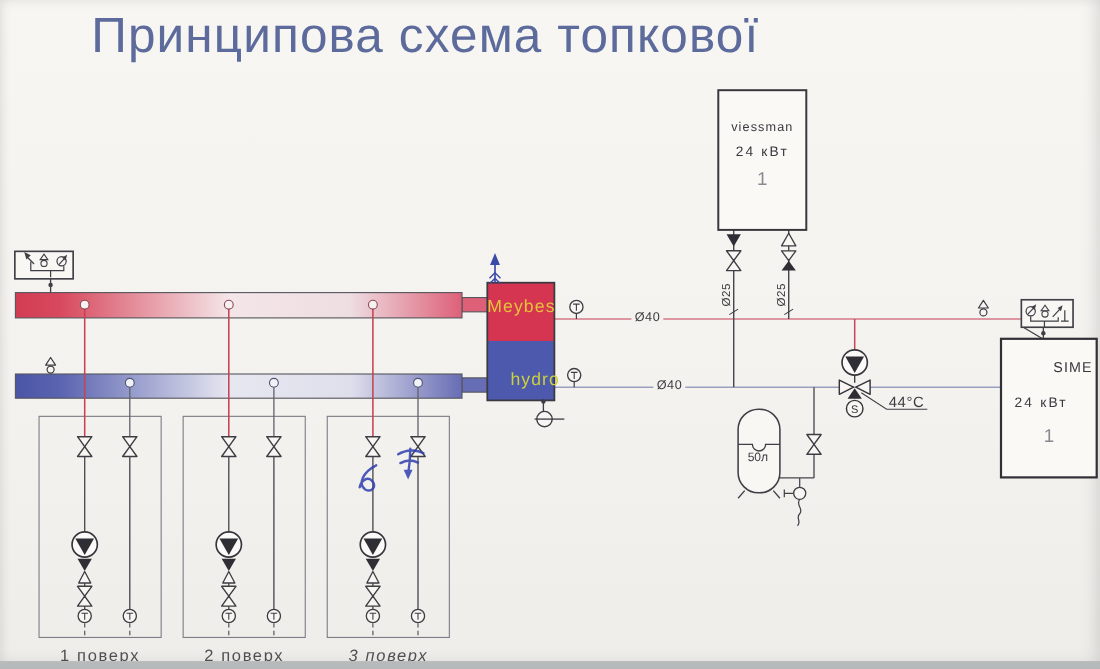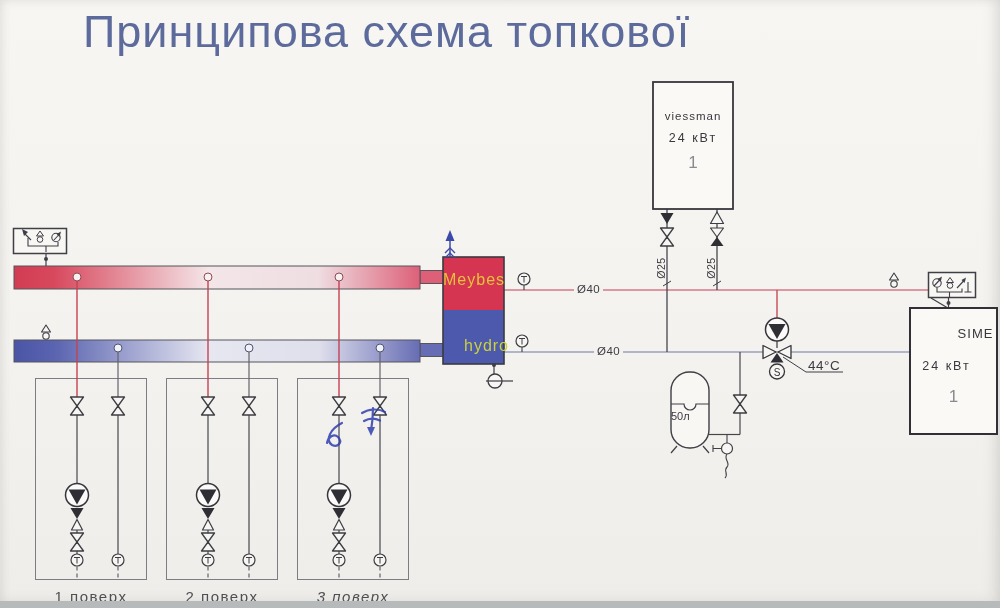--- a/index.html
+++ b/index.html
@@ -17,21 +17,21 @@
   .boxlbl{text-align:center;}
   .brand{font-size:11.5px;letter-spacing:1px;color:#38383e;}
   .power{font-size:12.5px;letter-spacing:2px;color:#38383e;}
   .count{font-size:17px;color:#8a8a90;}
   .meybes{font-size:16px;letter-spacing:1px;color:#e4c23c;text-align:center;width:61px;}
   .hydro{font-size:16px;letter-spacing:1px;color:#ccd13c;text-align:center;width:61px;}
   .dn{font-size:11.5px;background:#f4f2ee;padding:0 3px;letter-spacing:.5px;}
   .d25{width:34px;height:12px;line-height:12px;text-align:center;transform:rotate(-90deg);
        font-size:10.5px;background:transparent;letter-spacing:.5px;}
   .temp{font-size:13.5px;letter-spacing:.5px;}
-  .vol{width:18px;text-align:center;font-size:11px;}
+  .vol{width:36px;text-align:center;font-size:11px;}
   .floor{width:112px;text-align:center;font-size:15px;color:#4f4f53;letter-spacing:1.5px;}
   .scanedge{position:absolute;left:0;top:601px;width:1000px;height:7px;background:#b7babb;}
   svg{position:absolute;left:0;top:0;}
 </style>
 </head>
 <body>
 
 <div class="canvas">
 
   <svg width="1000" height="608" viewBox="0 0 1000 608">

